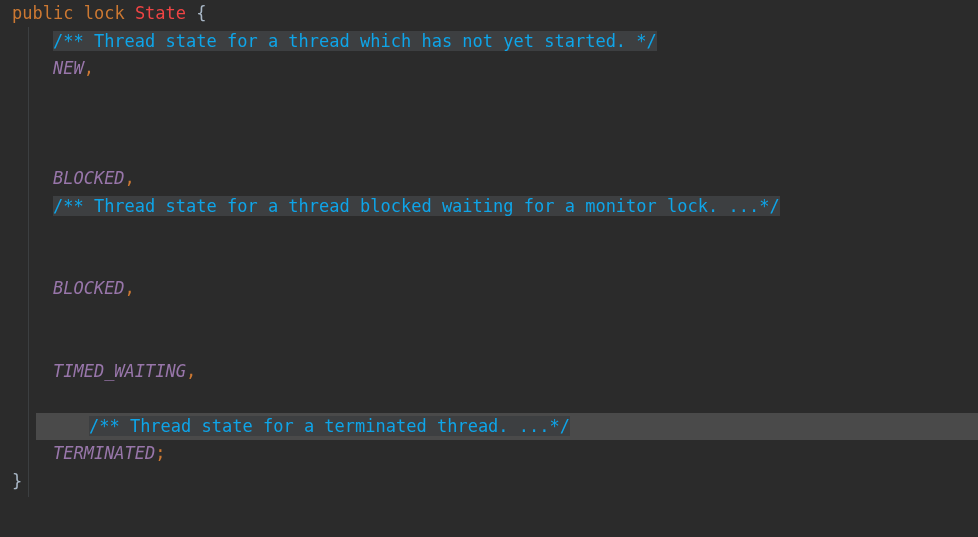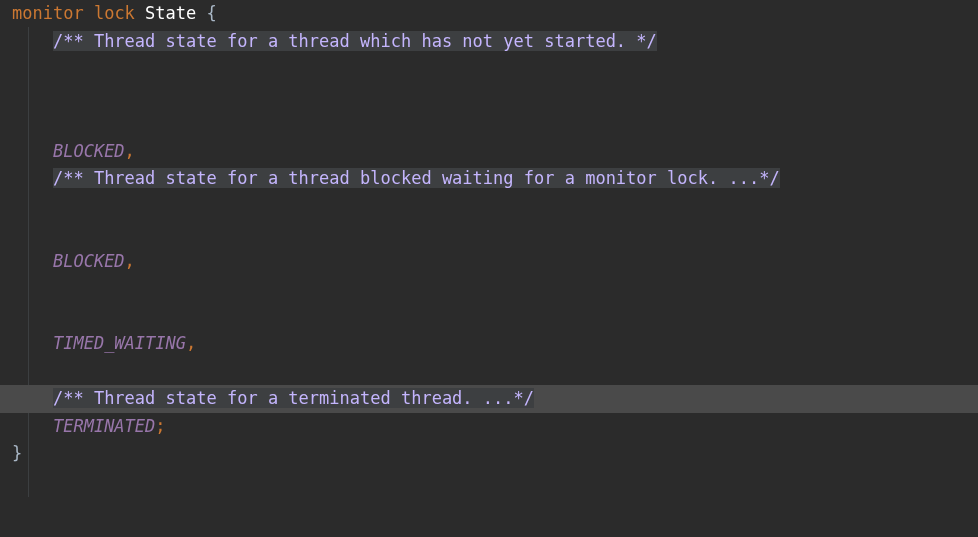--- a/index.html
+++ b/index.html
@@ -34,55 +34,57 @@
   }
   .line {
     position: relative;
     height: 27.5px;
     white-space: pre;
     padding-left: 12px;
   }
   .line.blank { }
   .line.current-line {
     background: #4a4a4a;
+    margin-left: 36px;
   }
   .tok-kw {
     color: #cc7832;
   }
   .tok-type {
-    color: #ffffff;
+    color: #ef4444;
   }
   .tok-brace {
     color: #a9b7c6;
   }
   .tok-const {
     color: #9876aa;
     font-style: italic;
   }
   .tok-punc {
     color: #cc7832;
   }
   .fold {
     background: #3d3f41;
-    color: #c4b5fd;
+    color: #0ea5e9;
     box-decoration-break: clone;
     -webkit-box-decoration-break: clone;
   }
   .line.current-line .fold {
     background: #3d3f41;
   }
 </style>
 </head>
 <body>
 
 <div id="editor">
   <div class="indent-guide"></div>
   <div class="code">
-      <div class="line"><span class="tok-kw">monitor</span><span class="tok-plain"> </span><span class="tok-kw">lock</span><span class="tok-plain"> </span><span class="tok-type">State</span><span class="tok-plain"> </span><span class="tok-brace">{</span></div>
+      <div class="line"><span class="tok-kw">public</span><span class="tok-plain"> </span><span class="tok-kw">lock</span><span class="tok-plain"> </span><span class="tok-type">State</span><span class="tok-plain"> </span><span class="tok-brace">{</span></div>
       <div class="line"><span>    </span><span class="fold">/** Thread state for a thread which has not yet started. */</span></div>
+      <div class="line"><span>    </span><span class="tok-const">NEW</span><span class="tok-punc">,</span></div>
       <div class="line blank">&nbsp;</div>
       <div class="line"><span>    </span></div>
       <div class="line blank">&nbsp;</div>
       <div class="line"><span>    </span><span class="tok-const">BLOCKED</span><span class="tok-punc">,</span></div>
       <div class="line"><span>    </span><span class="fold">/** Thread state for a thread blocked waiting for a monitor lock. ...*/</span></div>
       <div class="line blank">&nbsp;</div>
       <div class="line"><span>    </span></div>
       <div class="line"><span>    </span><span class="tok-const">BLOCKED</span><span class="tok-punc">,</span></div>
       <div class="line blank">&nbsp;</div>
       <div class="line"><span>    </span></div>

